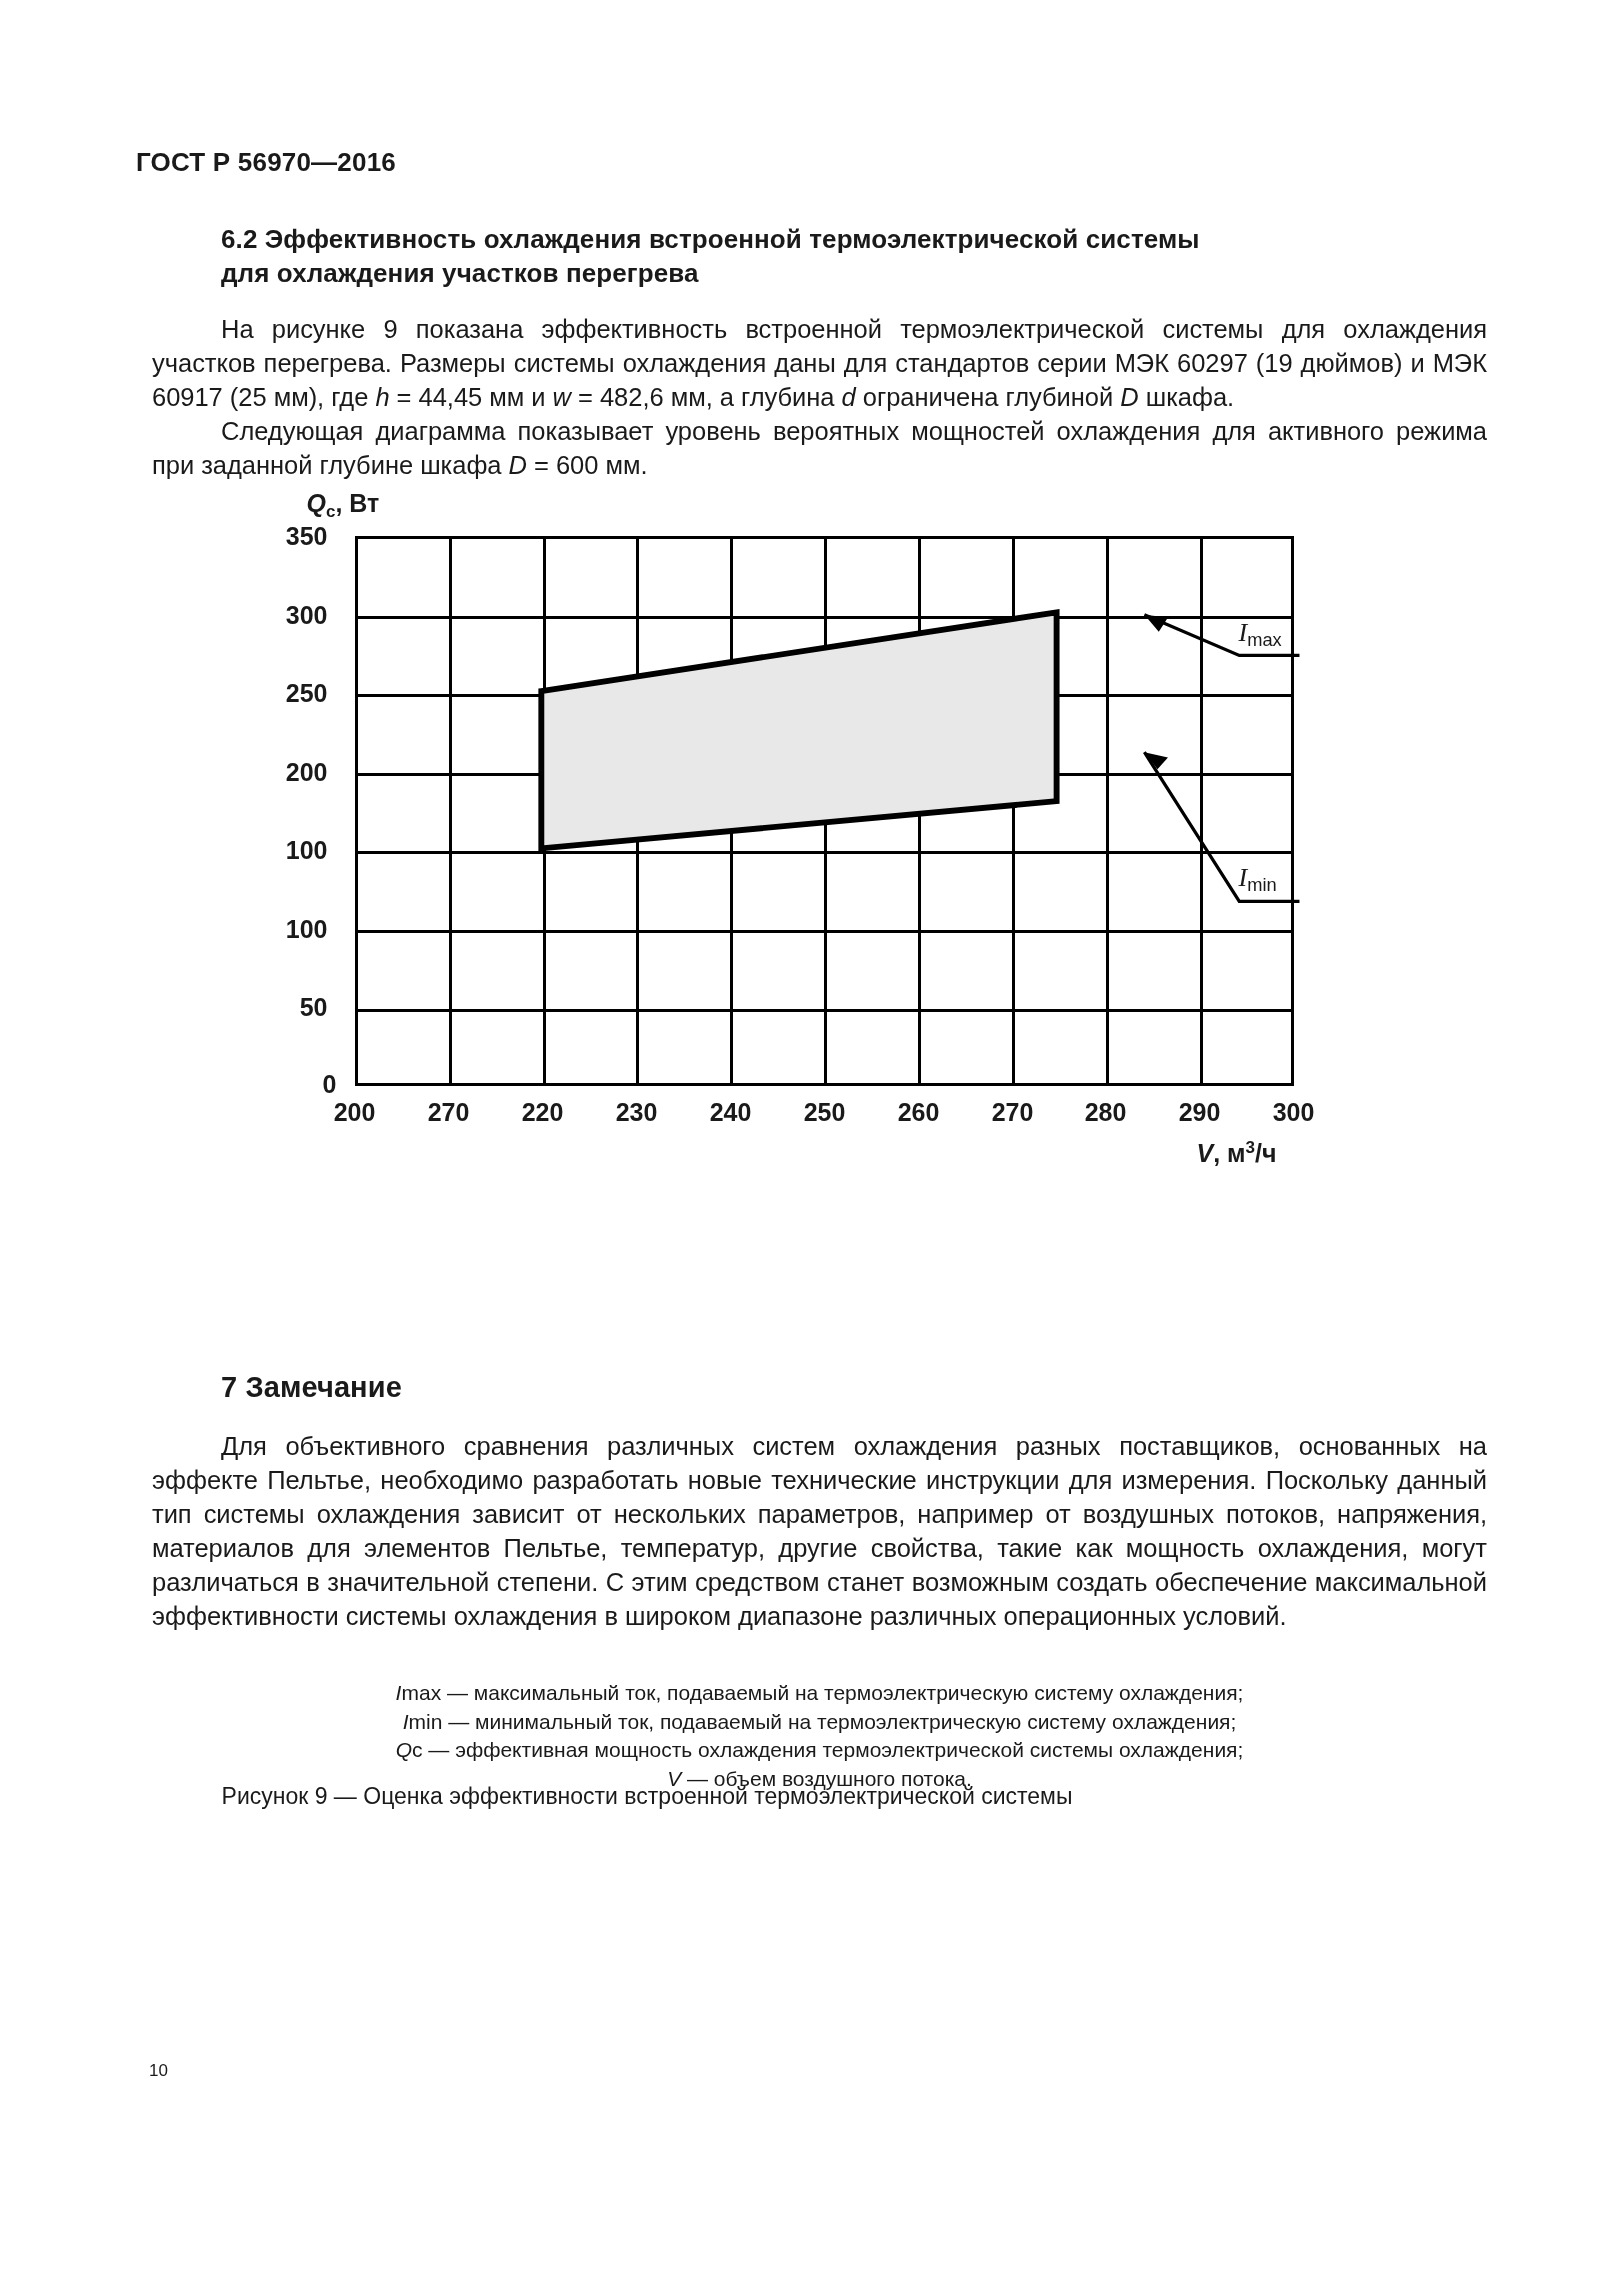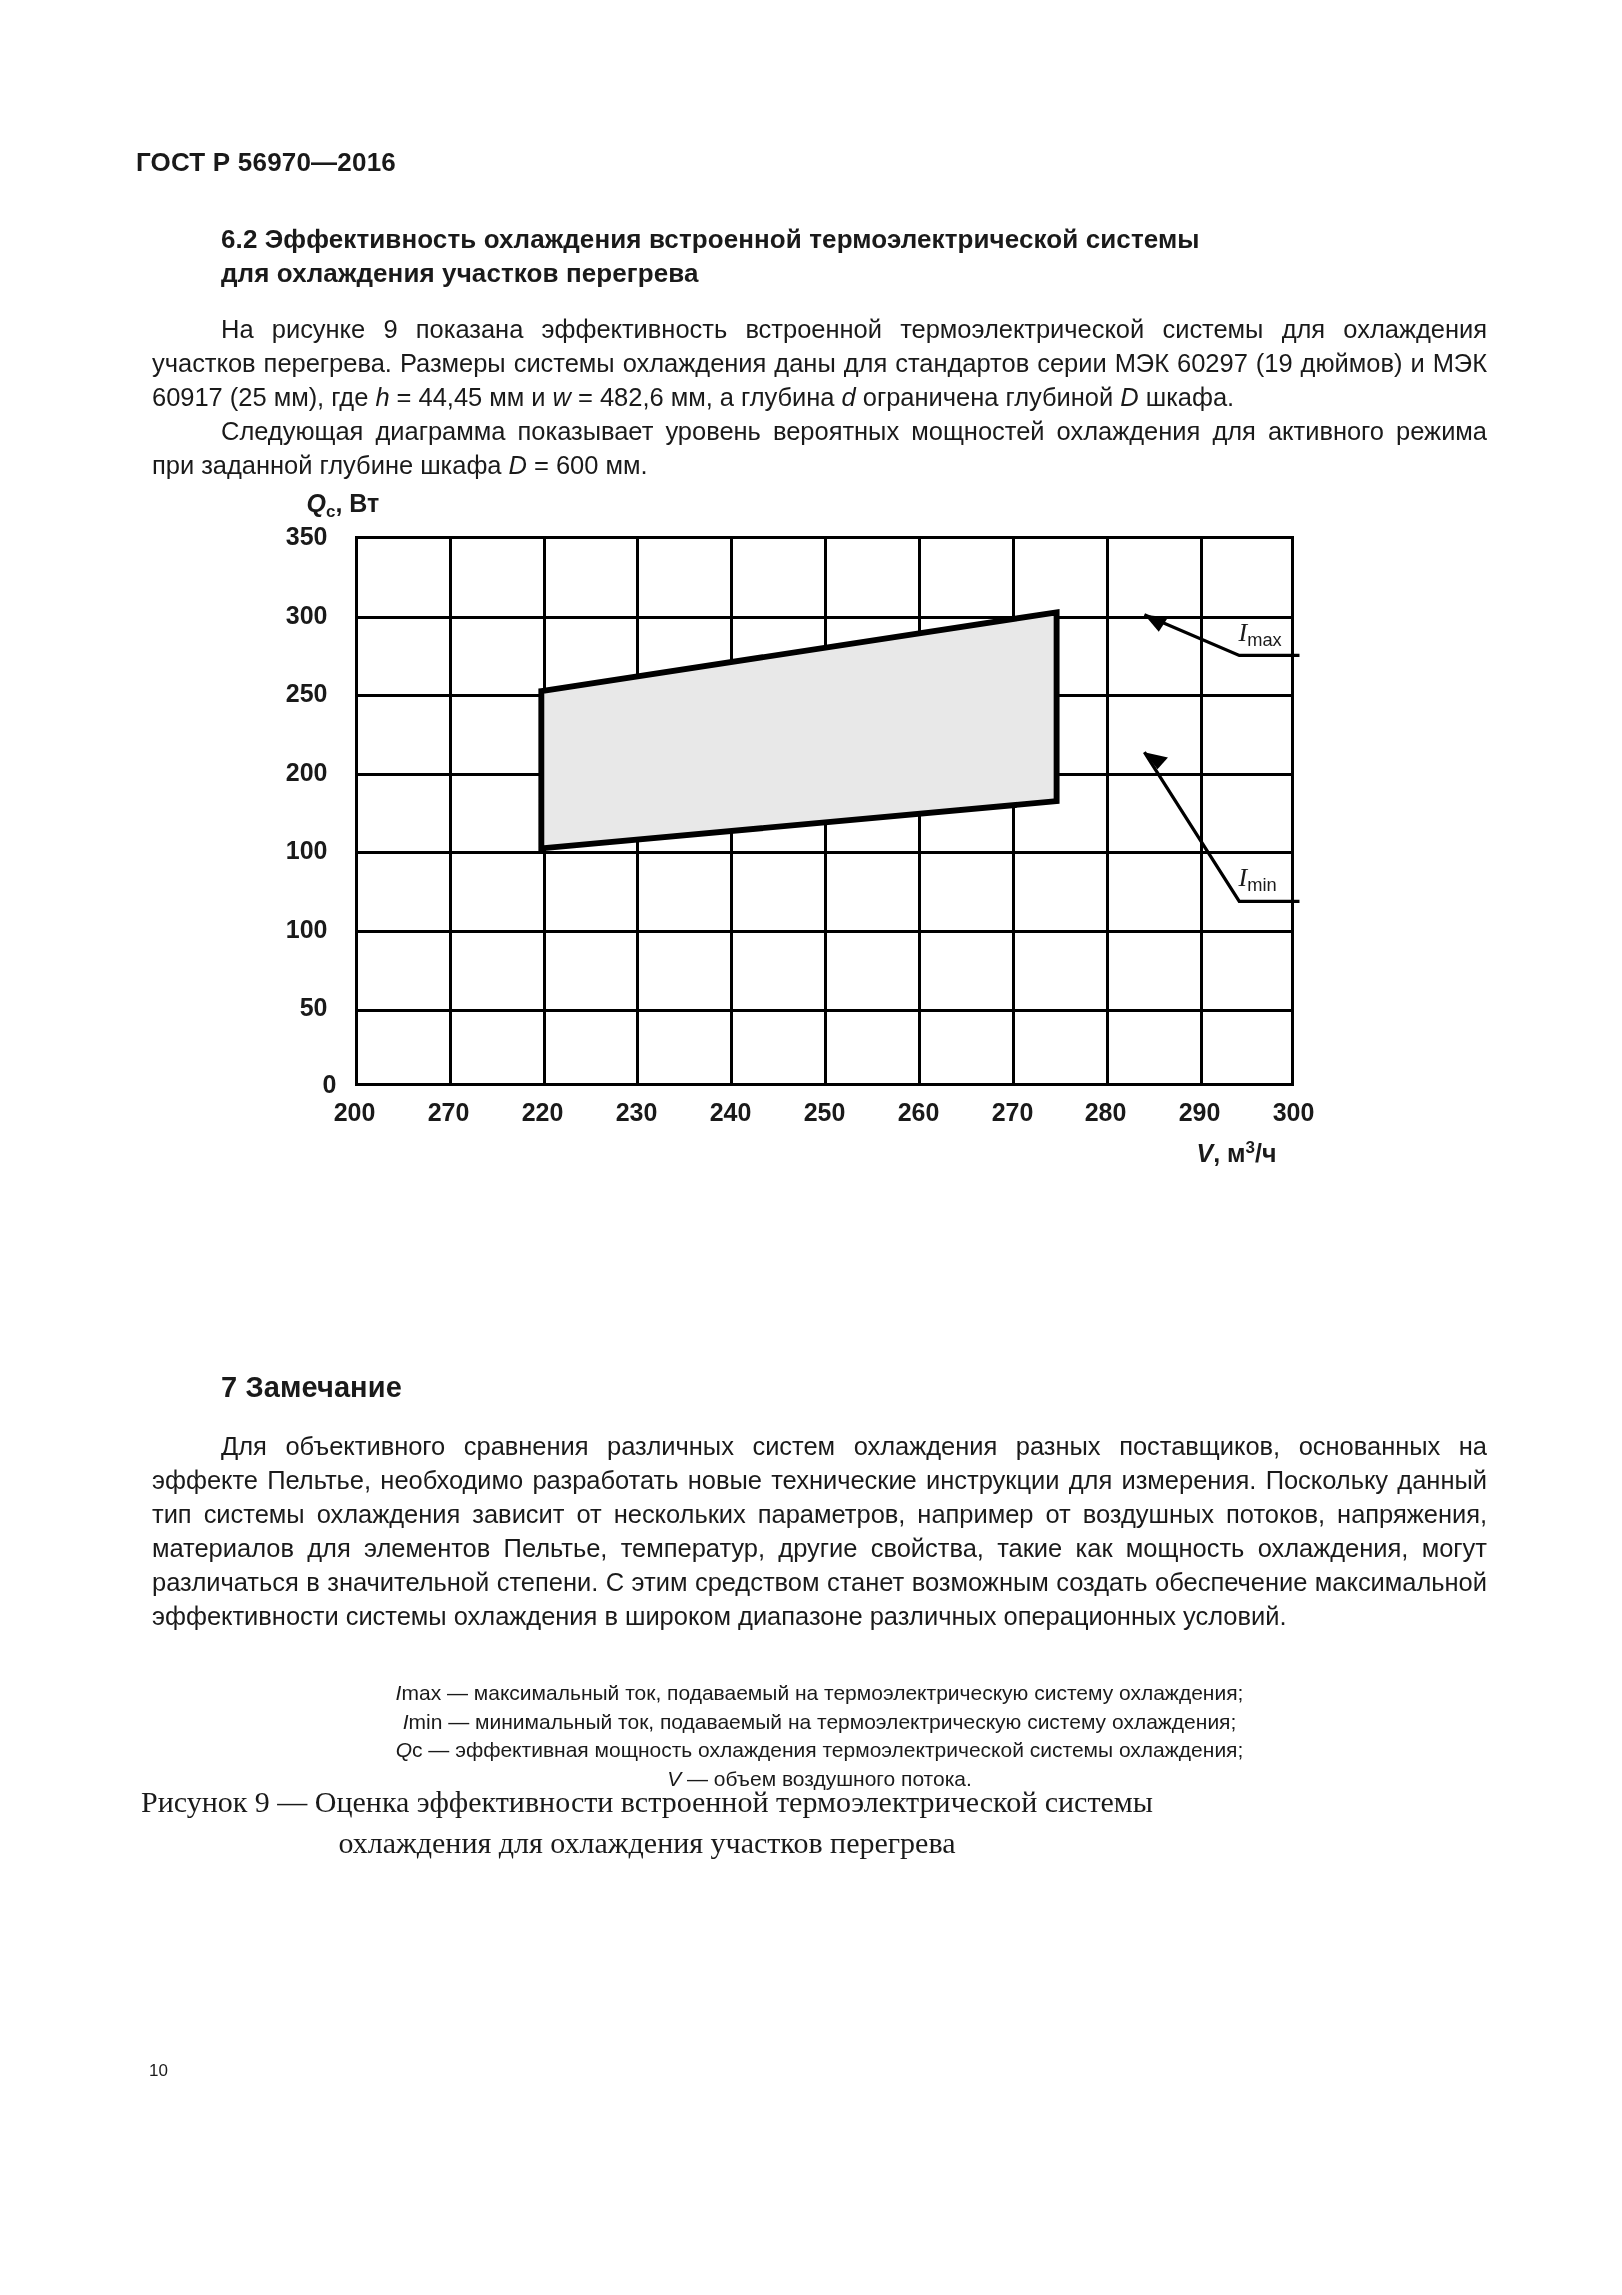--- a/index.html
+++ b/index.html
@@ -167,23 +167,22 @@
   }
   .fig-legend .ln { display: block; }
   .fig-legend .var { font-style: italic; }
 
   .fig-caption {
     position: absolute;
     left: 0;
     top: 1292px;
     width: 1294px;
     text-align: center;
-    font-size: 30px;
+    font-size: 23px;
     line-height: 1.38;
-    font-family: Liberation Serif, serif;
   }
   .fig-caption .ln { display: block; }
 
   
   .page-number {
     position: absolute;
     left: 149px;
     top: 2061px;
     font-size: 17px;
   }
@@ -283,21 +282,20 @@
 
     <div class="fig-legend">
       <span class="ln"><span class="var">I</span><span>max — максимальный ток, подаваемый на термоэлектрическую систему охлаждения;</span></span>
       <span class="ln"><span class="var">I</span><span>min — минимальный ток, подаваемый на термоэлектрическую систему охлаждения;</span></span>
       <span class="ln"><span class="var">Q</span><span>c — эффективная мощность охлаждения термоэлектрической системы охлаждения;</span></span>
       <span class="ln"><span class="var">V</span><span> — объем воздушного потока.</span></span>
     </div>
 
     <div class="fig-caption">
       <span class="ln">Рисунок 9 — Оценка эффективности встроенной термоэлектрической системы</span>
-      <span class="ln">охлаждения для охлаждения участков перегрева</span>
     </div>
 
   </div>
 
   <div style="position:absolute; left:152px; top:1371px; width:1335px;">
     <h2 class="section-head-major">7 Замечание</h2>
     <div style="height:25px;"></div>
     <p class="body">Для объективного сравнения различных систем охлаждения разных поставщиков, основанных на эффекте Пельтье, необходимо разработать новые технические инструкции для измерения. Поскольку данный тип системы охлаждения зависит от нескольких параметров, например от воздушных потоков, напряжения, материалов для элементов Пельтье, температур, другие свойства, такие как мощность охлаждения, могут различаться в значительной степени. С этим средством станет возможным создать обеспечение максимальной эффективности системы охлаждения в широком диапазоне различных операционных условий.</p>
   </div>
 

